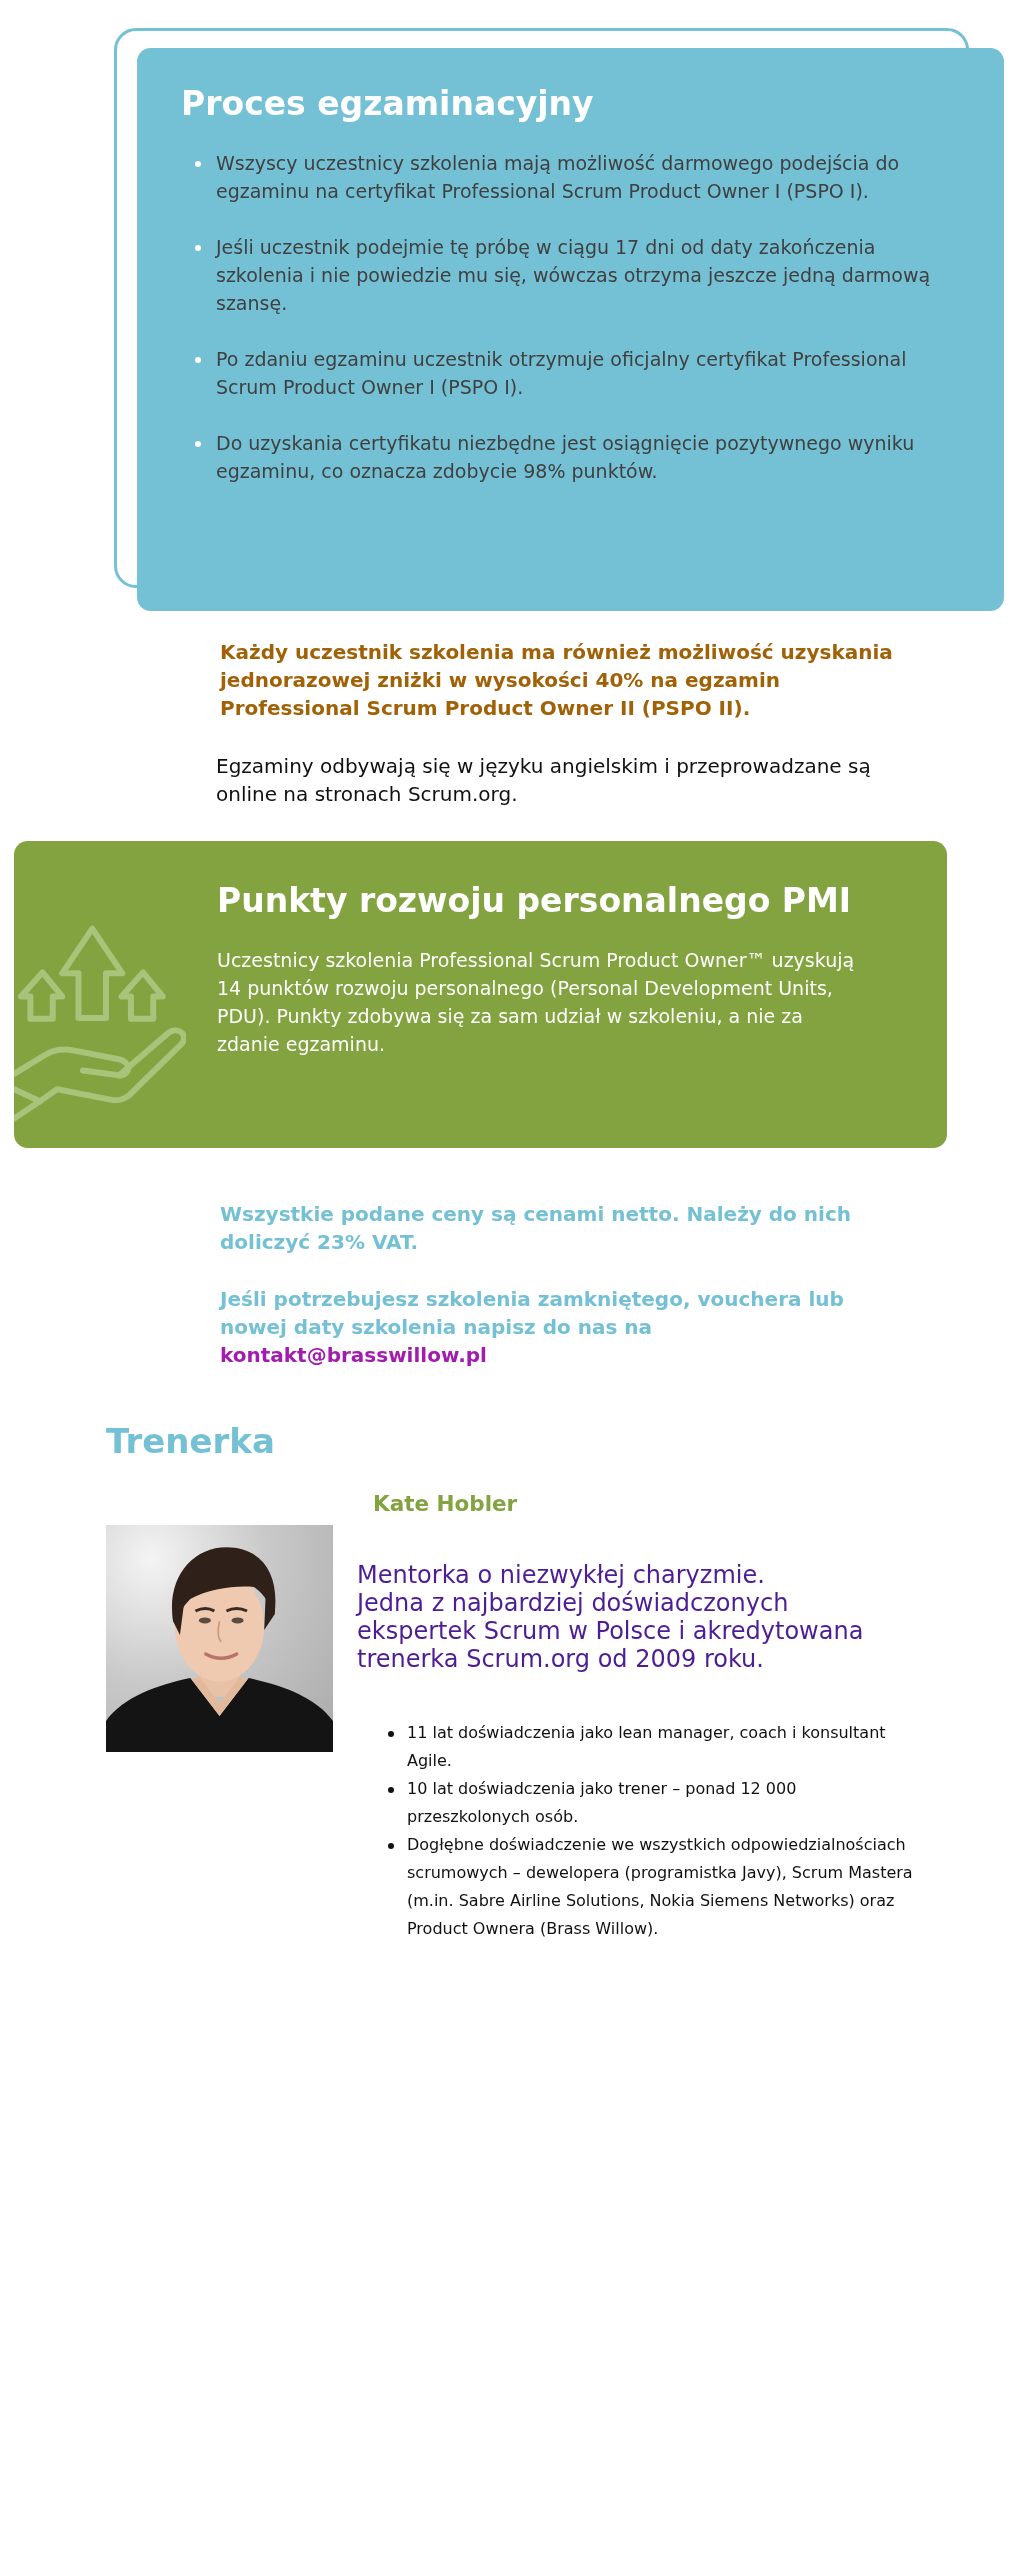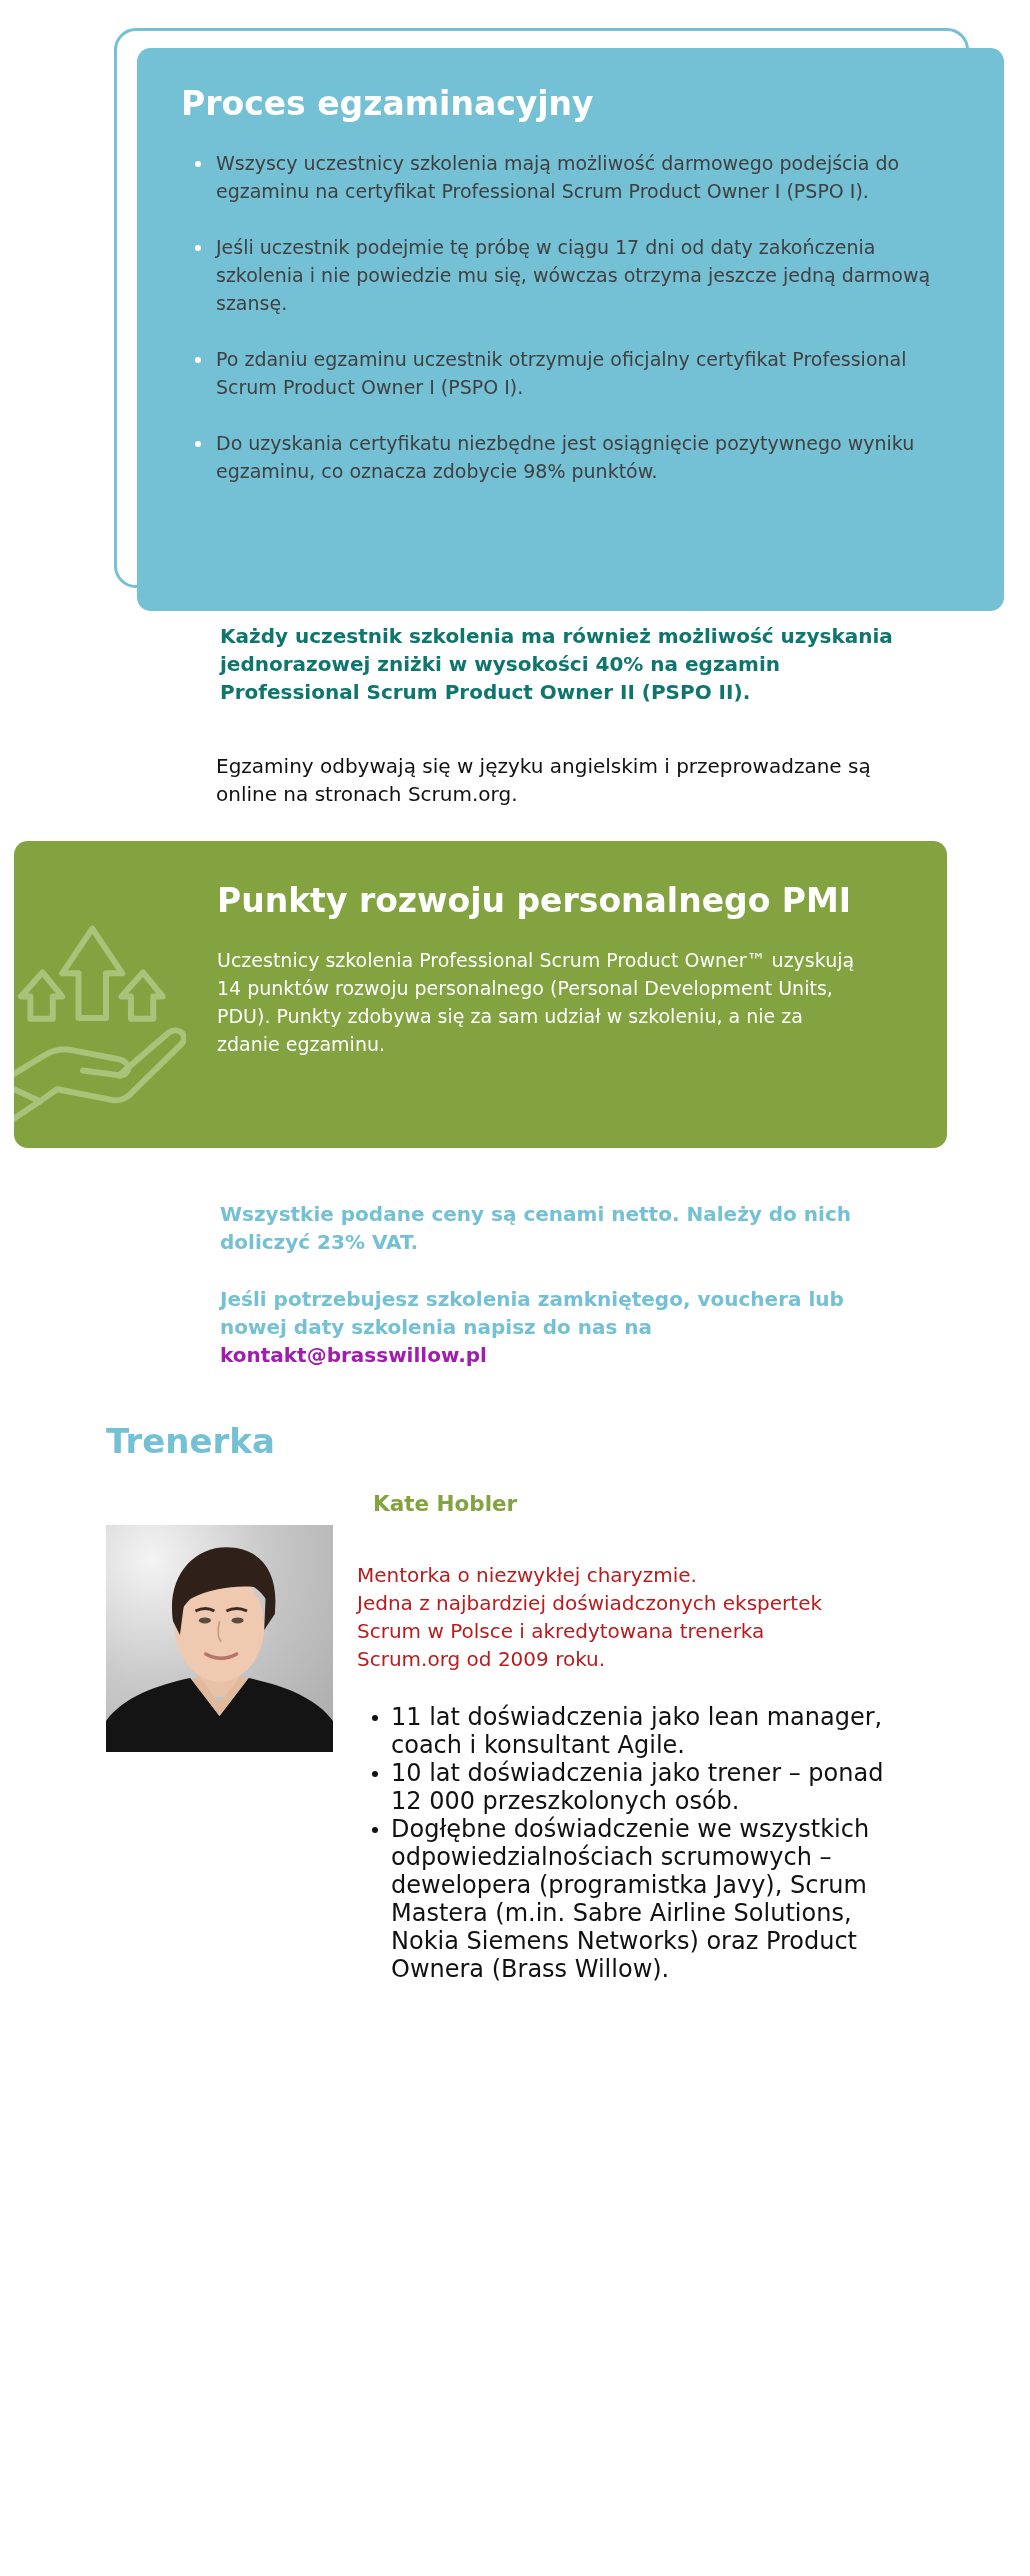--- a/index.html
+++ b/index.html
@@ -27,22 +27,22 @@
     color: #404040; font-size: 19px; line-height: 28px; list-style: none;
   }
   .exam-list li { position: relative; margin-bottom: 28px; }
   .exam-list li::before {
     content: ""; position: absolute; left: -20.6px; top: 12px;
     width: 6px; height: 6px; border-radius: 50%; background: #ffffff;
   }
 
   
   .discount {
-    left: 220px; top: 622px; width: 687px; margin: 0;
-    color: #0f766e; font-weight: bold; font-size: 20px; line-height: 28px;
+    left: 220px; top: 638px; width: 687px; margin: 0;
+    color: #a16207; font-weight: bold; font-size: 20px; line-height: 28px;
   }
   .language {
     left: 216px; top: 752px; width: 687px; margin: 0;
     color: #111111; font-size: 20px; line-height: 28px;
   }
 
   
   .pmi-box {
     left: 13.7px; top: 841px; width: 933px; height: 307px;
     background: #82a33f; border-radius: 13.7px; overflow: hidden;
@@ -74,25 +74,25 @@
   .trainer-name {
     left: 357px; top: 1473px; margin: 16px;
     font-size: 21.5px; font-weight: bold; color: #82a33f; line-height: 29px;
   }
   .trainer-photo {
     left: 106px; top: 1525px; width: 227px; height: 227px; overflow: hidden;
     background: radial-gradient(ellipse at 20% 15%, #f4f4f4 0%, #c9c9c9 45%, #a9a9a9 100%);
   }
   .trainer-intro {
     left: 357px; top: 1561px; width: 515px; margin: 0;
-    font-size: 20px; line-height: 28px; color: #b91c1c;
+    font-size: 24px; line-height: 28px; color: #4c1d95;
   }
   .trainer-list {
-    left: 357px; top: 1703px; width: 515px; margin: 0; padding: 0 0 0 34px;
-    font-size: 24px; line-height: 28px; color: #111111; list-style: none;
+    left: 357px; top: 1703px; width: 515px; margin: 16px; padding: 0 0 0 34px;
+    font-size: 16px; line-height: 28px; color: #111111; list-style: none;
   }
   .trainer-list li { position: relative; }
   .trainer-list li::before {
     content: ""; position: absolute; left: -19px; top: 12px;
     width: 6px; height: 6px; border-radius: 50%; background: #111111;
   }
 </style>
 </head>
 <body>
 

